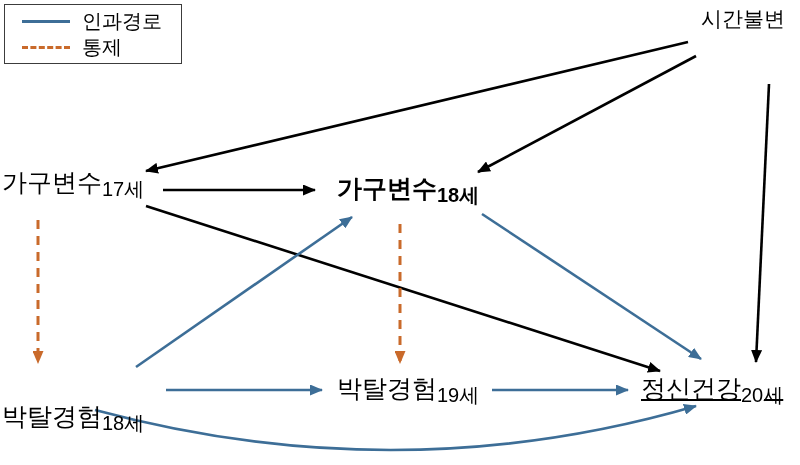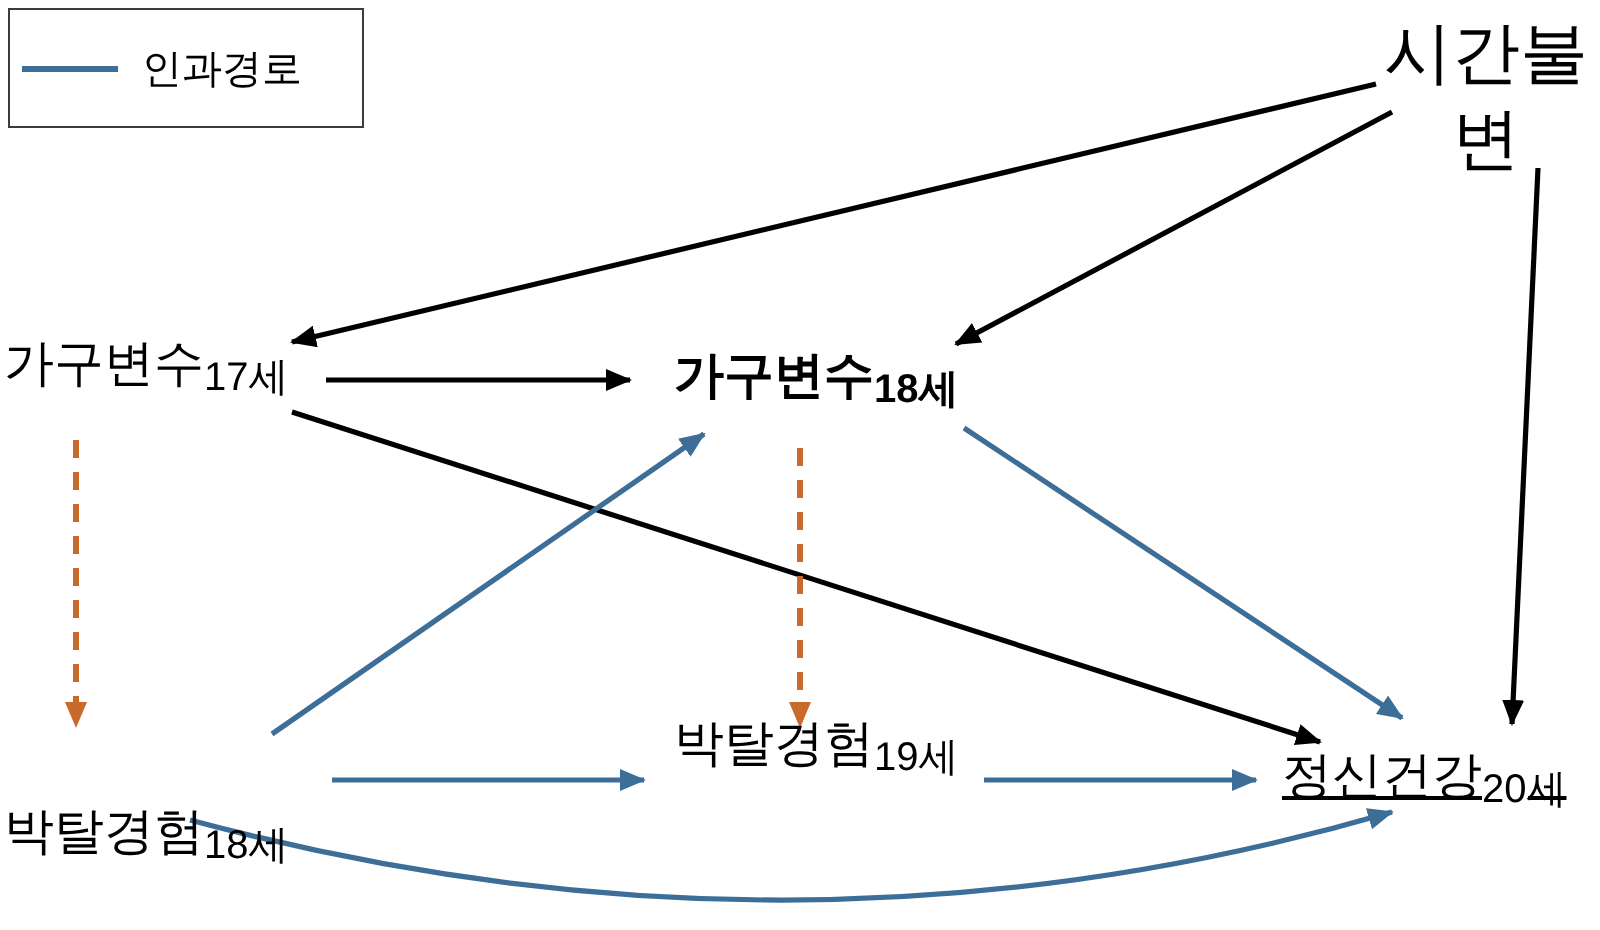--- a/index.html
+++ b/index.html
@@ -19,32 +19,32 @@
     line-height:1;
   }
   .node .sub{
     font-size:20px;
     position:relative;
     top:5px;
   }
   .covariate{
     position:absolute;
     left:688px;top:6px;width:110px;
-    font-size:34px;color:#000;
+    font-size:21px;color:#000;
     text-align:center;
     line-height:1.25;
   }
   .legend{
     position:absolute;
     left:4px;top:4px;
     width:178px;height:60px;
     border:1.5px solid #3c3c3c;
     box-sizing:border-box;
     display:flex;flex-direction:column;justify-content:space-around;
-    padding:3px 6px;
+    padding:3px 17px;
   }
   .legend-row{display:flex;align-items:center;gap:12px;height:26px;}
   .legend-line{width:48px;height:0;}
   .legend-line.solid{border-top:3px solid #3d6e97;}
   .legend-line.dashed{border-top:3px dashed #c96a2b;}
   .legend-label{font-size:20px;color:#000;}
 </style>
 </head>
 <body>
 
@@ -75,39 +75,43 @@
       <path d="M 166 390 L 322 390" fill="none" stroke="#3d6e97" stroke-width="2.6" marker-end="url(#arrow-causal)"></path>
       <path d="M 492 390 L 628 390" fill="none" stroke="#3d6e97" stroke-width="2.6" marker-end="url(#arrow-causal)"></path>
       <path d="M 95 410 Q 400 492 696 406" fill="none" stroke="#3d6e97" stroke-width="2.6" marker-end="url(#arrow-causal)"></path>
     </svg>
 
   <div class="legend">
     <div class="legend-row">
       <span class="legend-line solid"></span>
       <span class="legend-label">인과경로</span>
     </div>
+    <div class="legend-row">
+      <span class="legend-line dashed"></span>
+      <span class="legend-label">통제</span>
+    </div>
   </div>
 
   <div class="covariate">
     <div>시간불변</div>
   </div>
 
   <div class="node" style="left:2px;top:170px;">
     <span>가구변수</span><span class="sub">17세</span>
   </div>
 
   <div class="node" style="left:337px;top:176px;font-weight:bold;">
     <span>가구변수</span><span class="sub">18세</span>
   </div>
 
   <div class="node" style="left:2px;top:376px;margin-top:28px;">
     <span>박탈경험</span><span class="sub">18세</span>
   </div>
 
-  <div class="node" style="left:337px;top:360px;">
+  <div class="node" style="left:337px;top:376px;">
     <span>박탈경험</span><span class="sub">19세</span>
   </div>
 
   <div class="node" style="left:641px;top:376px;text-decoration:underline;">
     <span>정신건강</span><span class="sub">20세</span>
   </div>
 
 </div>
 
 </body></html>

